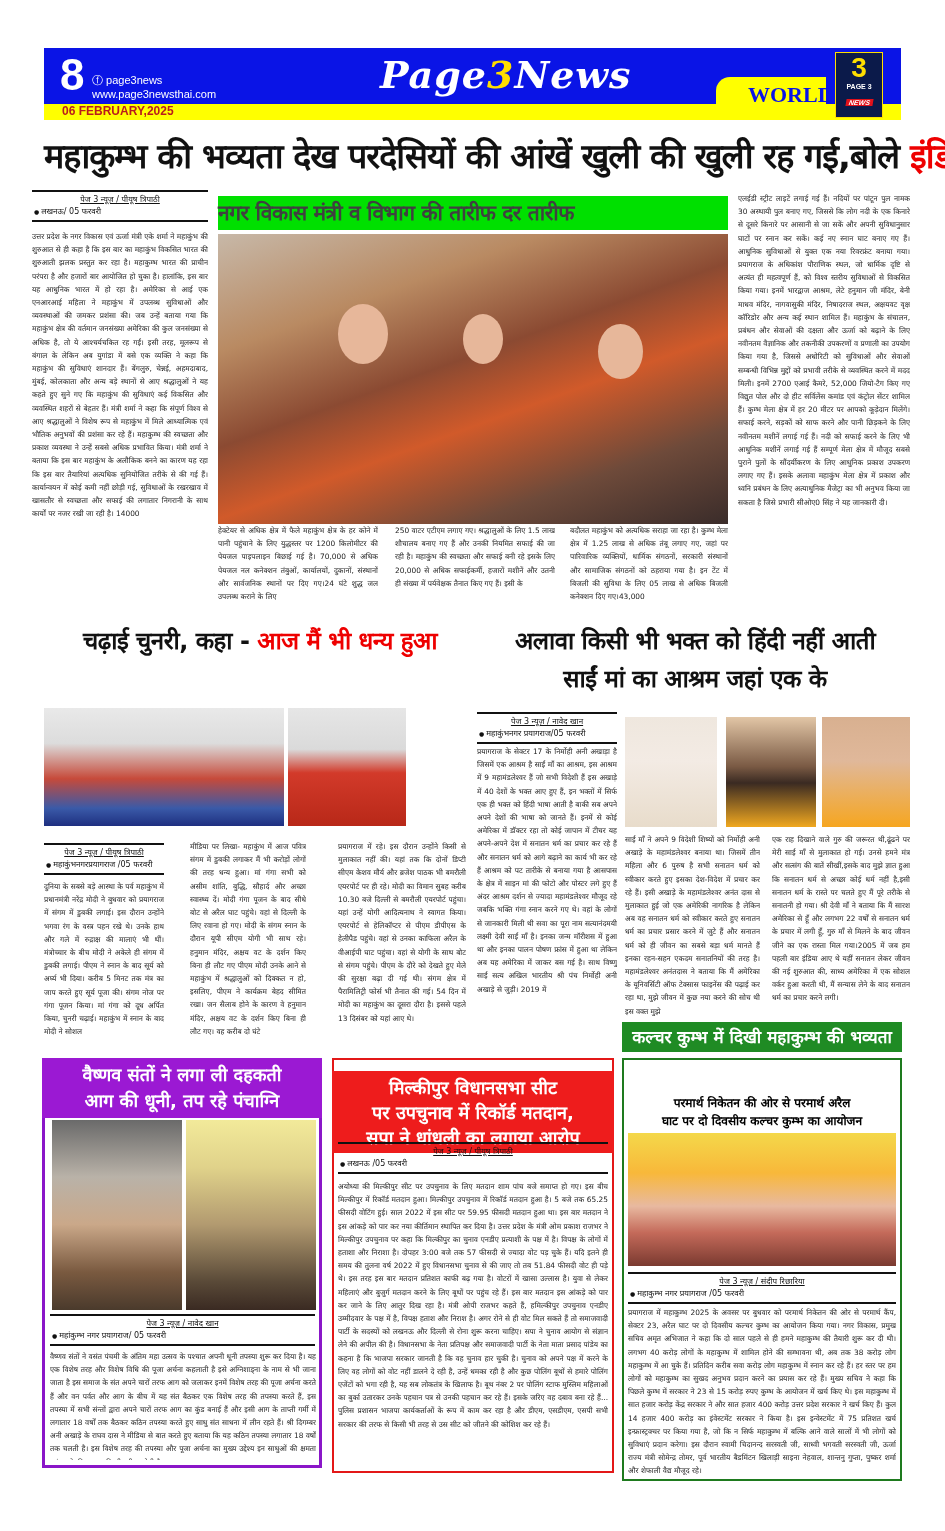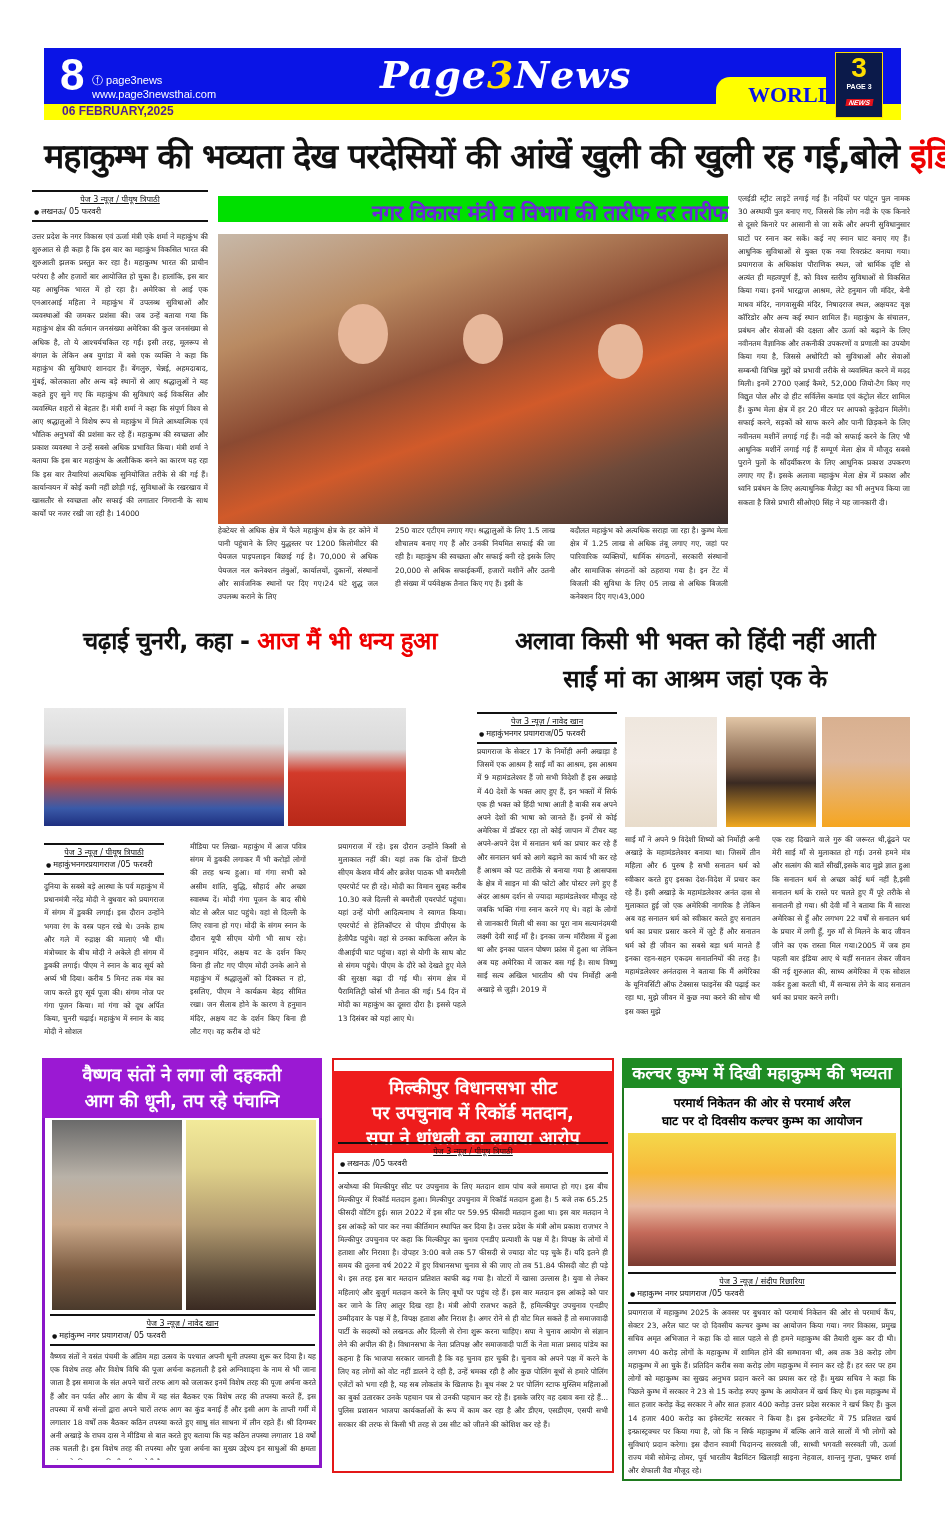--- a/index.html
+++ b/index.html
@@ -8,53 +8,53 @@
 
   .abs { position: absolute; }
 
   
   .mast { left: 44px; top: 48px; width: 857px; height: 72px; background: #0a14e6; }
   .mast-yellow { left: 44px; top: 104px; width: 857px; height: 16px; background: #ffff00; }
   .mast-yellow-right { left: 716px; top: 77px; width: 110px; height: 43px; background: #ffff00; border-top-left-radius: 14px; }
   .page-num { left: 60px; top: 50px; font: bold 44px "Liberation Sans", sans-serif; color: #fff; line-height: 50px; }
   .social { left: 92px; top: 73px; font: 11px "Liberation Sans", sans-serif; color: #fff; }
   .website { left: 92px; top: 88px; font: 11px "Liberation Sans", sans-serif; color: #fff; }
-  .date { left: 62px; top: 104px; font: bold 12px "Liberation Sans", sans-serif; color: #4c1d95; }
+  .date { left: 62px; top: 104px; font: bold 12px "Liberation Sans", sans-serif; color: #b91c1c; }
   .logo { left: 380px; top: 52px; font: bold 38px "DejaVu Serif", serif; color: #fff; letter-spacing: 1px; font-style: italic; }
   .logo .three { color: #ffde00; }
   .world { left: 748px; top: 82px; font: bold 22px "Liberation Serif", serif; color: #0a14e6; }
   .badge { left: 835px; top: 52px; width: 48px; height: 66px; background: #0b1a4a; border: 1px solid #ffde00; text-align: center; color: #ffde00; }
   .badge .b3 { font: bold 28px "Liberation Sans", sans-serif; line-height: 30px; display: block; }
   .badge .bp { font: bold 7px "Liberation Sans", sans-serif; color: #fff; display: block; }
   .badge .bn { font: bold italic 7px "Liberation Sans", sans-serif; color: #fff; background: #e0101a; display: inline-block; padding: 0 3px; transform: skew(-10deg); margin-top: 2px; }
 
   .main-headline { left: 44px; top: 132px; width: 857px; text-align: center; font: bold 34px "DejaVu Sans", sans-serif; letter-spacing: -1px; white-space: nowrap; }
   .red { color: #ee0000; }
 
   
   .byline { border-top: 2px solid #111; border-bottom: 2px solid #111; padding: 2px 2px; font-size: 8px; line-height: 12px; }
   .byline .by-name { text-align: center; text-decoration: underline; }
   .byline .by-loc::before { content: "● "; font-size: 6px; }
 
   .body-text { font: 7.4px "DejaVu Sans", sans-serif; line-height: 13.2px; text-align: justify; color: #222; overflow: hidden; }
 
-  .green-banner { left: 218px; top: 196px; width: 510px; height: 26px; background: #00e000; color: #6d28d9; font: bold 21px "DejaVu Sans", sans-serif; text-align: right; line-height: 34px; letter-spacing: -0.5px; }
+  .green-banner { left: 218px; top: 196px; width: 510px; height: 34px; background: #00e000; color: #404040; font: bold 21px "DejaVu Sans", sans-serif; text-align: left; line-height: 34px; letter-spacing: -0.5px; }
 
   .photo { background: linear-gradient(160deg, #c7b8a8 0%, #b98a62 25%, #8b4a32 45%, #d15a2a 60%, #6e4a3a 80%, #3a2c2a 100%); }
   .photo-crowd { left: 218px; top: 234px; width: 510px; height: 290px; }
   .photo-crowd .face { position: absolute; border-radius: 50%; background: #e7b79a; }
 
   .hl2 { font: bold 24px "DejaVu Sans", sans-serif; text-align: center; letter-spacing: -0.5px; line-height: 38px; white-space: nowrap; }
 
   .purple-box { left: 42px; top: 1058px; width: 280px; height: 410px; border: 3px solid #8a16c8; }
   .purple-head { left: 42px; top: 1058px; width: 280px; height: 60px; background: #9b19d3; color: #fff; font: bold 18px "DejaVu Sans", sans-serif; text-align: center; line-height: 26px; padding-top: 4px; }
   .red-box { left: 332px; top: 1058px; width: 282px; height: 415px; border: 2px solid #e31818; }
   .red-head { left: 332px; top: 1058px; width: 282px; height: 82px; background: #ee1c1c; color: #fff; font: bold 18px "DejaVu Sans", sans-serif; text-align: center; line-height: 25px; padding-top: 4px; margin-top: 13px; }
   .green-box { left: 622px; top: 1058px; width: 280px; height: 423px; border: 2px solid #1e7a1e; }
-  .green-head { left: 622px; top: 1058px; width: 280px; height: 30px; background: #1f8b24; color: #fff; font: bold 17px "DejaVu Sans", sans-serif; text-align: center; line-height: 30px; }
+  .green-head { left: 622px; top: 1022px; width: 280px; height: 30px; background: #1f8b24; color: #fff; font: bold 17px "DejaVu Sans", sans-serif; text-align: center; line-height: 30px; }
   .sub-head { font: bold 12px "DejaVu Sans", sans-serif; text-align: center; line-height: 18px; color: #000000; }
 </style>
 </head>
 <body>
 
 <div class="abs mast"></div>
 <div class="abs mast-yellow"></div>
 <div class="abs mast-yellow-right"></div>
 <div class="abs page-num">8</div>
 <div class="abs social"><span>ⓕ </span><span>page3news</span></div>

